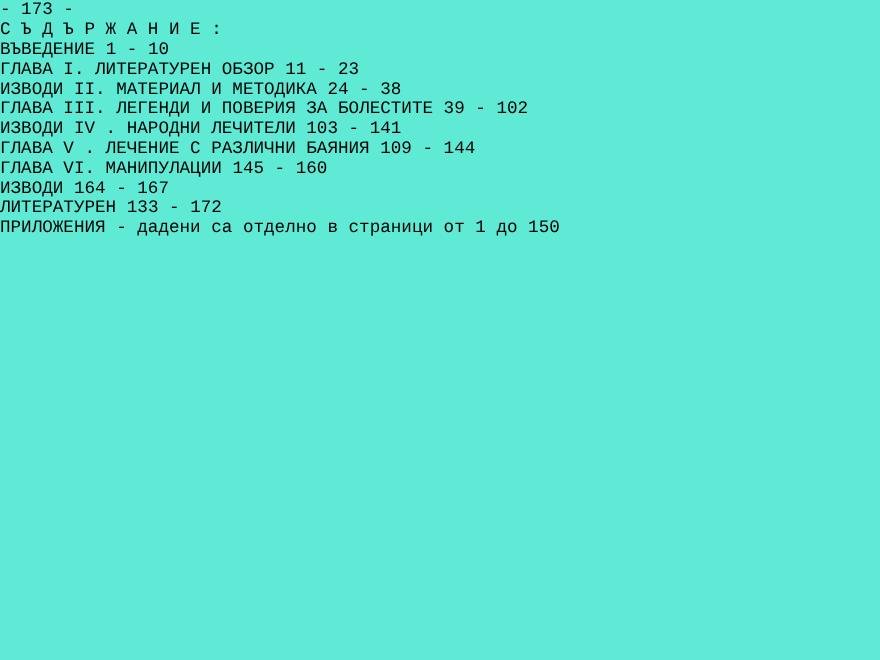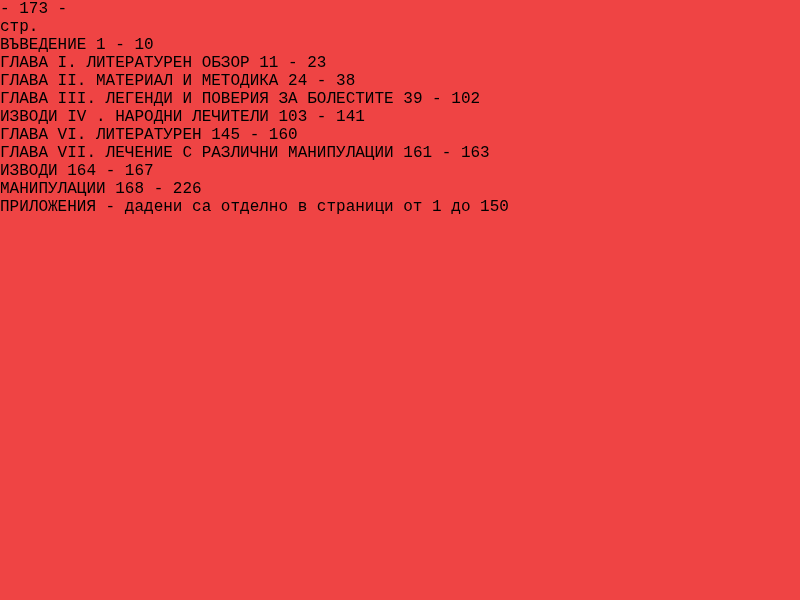--- a/index.html
+++ b/index.html
@@ -1,18 +1,18 @@
 <!DOCTYPE html>
 <html><head>
 <meta charset="utf-8">
 <style>
   html,body{margin:0;padding:0;background:#222;}
   .photo{
     position:relative;width:800px;height:600px;overflow:hidden;
-    background:#ef4444;
+    background:#5eead4;
     font-family:"Liberation Mono","DejaVu Sans Mono",monospace;
   }
   
   .left-page{
     position:absolute;left:0;top:0;width:140px;height:600px;
     background:linear-gradient(94deg,#d9d7d0 0%,#d6d4cd 45%,#cbc8bf 80%,#b3a globalization;
     background:linear-gradient(94deg,#d9d7d0 0%,#d6d4cd 45%,#cbc8bf 80%,#a89d8a 100%);
   }
   
   .gutter{
@@ -108,58 +108,58 @@
 
   <div class="left-page"></div>
   <div class="gutter"></div>
 
   <div class="main-page">
     <div class="crease"></div>
     <div class="crease-shade"></div>
     <div class="corner-wedge"></div>
 
     <div class="page-number ink">-  173  -</div>
-    <div class="pages-header ink">стр.</div>
+    <div class="heading ink">С Ъ Д Ъ Р Ж А Н И Е :</div>
 
     <div class="toc">
       <div class="toc-row">
         <span class="toc-label ink">ВЪВЕДЕНИЕ</span>
         <span class="toc-pages ink">  1   - 10</span>
       </div>
       <div class="toc-row">
         <span class="toc-label ink">ГЛАВА I. ЛИТЕРАТУРЕН ОБЗОР</span>
         <span class="toc-pages ink"> 11  - 23</span>
       </div>
       <div class="toc-row">
-        <span class="toc-label ink">ГЛАВА II. МАТЕРИАЛ И МЕТОДИКА</span>
+        <span class="toc-label ink">ИЗВОДИ II. МАТЕРИАЛ И МЕТОДИКА</span>
         <span class="toc-pages ink"> 24 - 38</span>
       </div>
       <div class="toc-row">
         <span class="toc-label ink">ГЛАВА III. ЛЕГЕНДИ И ПОВЕРИЯ ЗА БОЛЕСТИТЕ</span>
         <span class="toc-pages ink"> 39 - 102</span>
       </div>
       <div class="toc-row">
         <span class="toc-label ink">ИЗВОДИ IV . НАРОДНИ ЛЕЧИТЕЛИ</span>
         <span class="toc-pages ink">103  - 141</span>
       </div>
       <div class="toc-row">
-        <span class="toc-label ink">ГЛАВА VI.  ЛИТЕРАТУРЕН</span>
-        <span class="toc-pages ink">145  - 160</span>
+        <span class="toc-label ink">ГЛАВА V  . ЛЕЧЕНИЕ С РАЗЛИЧНИ БАЯНИЯ</span>
+        <span class="toc-pages ink">109  - 144</span>
       </div>
       <div class="toc-row">
-        <span class="toc-label ink">ГЛАВА VII. ЛЕЧЕНИЕ С РАЗЛИЧНИ МАНИПУЛАЦИИ</span>
-        <span class="toc-pages ink">161  - 163</span>
+        <span class="toc-label ink">ГЛАВА VI.  МАНИПУЛАЦИИ</span>
+        <span class="toc-pages ink">145  - 160</span>
       </div>
       <div class="toc-row">
         <span class="toc-label ink">ИЗВОДИ</span>
         <span class="toc-pages ink">164 - 167</span>
       </div>
       <div class="toc-row">
-        <span class="toc-label ink">МАНИПУЛАЦИИ</span>
-        <span class="toc-pages ink">168 - 226</span>
+        <span class="toc-label ink">ЛИТЕРАТУРЕН</span>
+        <span class="toc-pages ink">133 - 172</span>
       </div>
       <div class="toc-row">
         <span class="toc-label ink">ПРИЛОЖЕНИЯ - дадени са отделно в страници от 1 до 150</span>
         <span class="toc-pages ink"></span>
       </div>
     </div>
 
   </div>
 
   <div class="speck" style="left:96px;top:47px;width:3px;height:3px;"></div>

